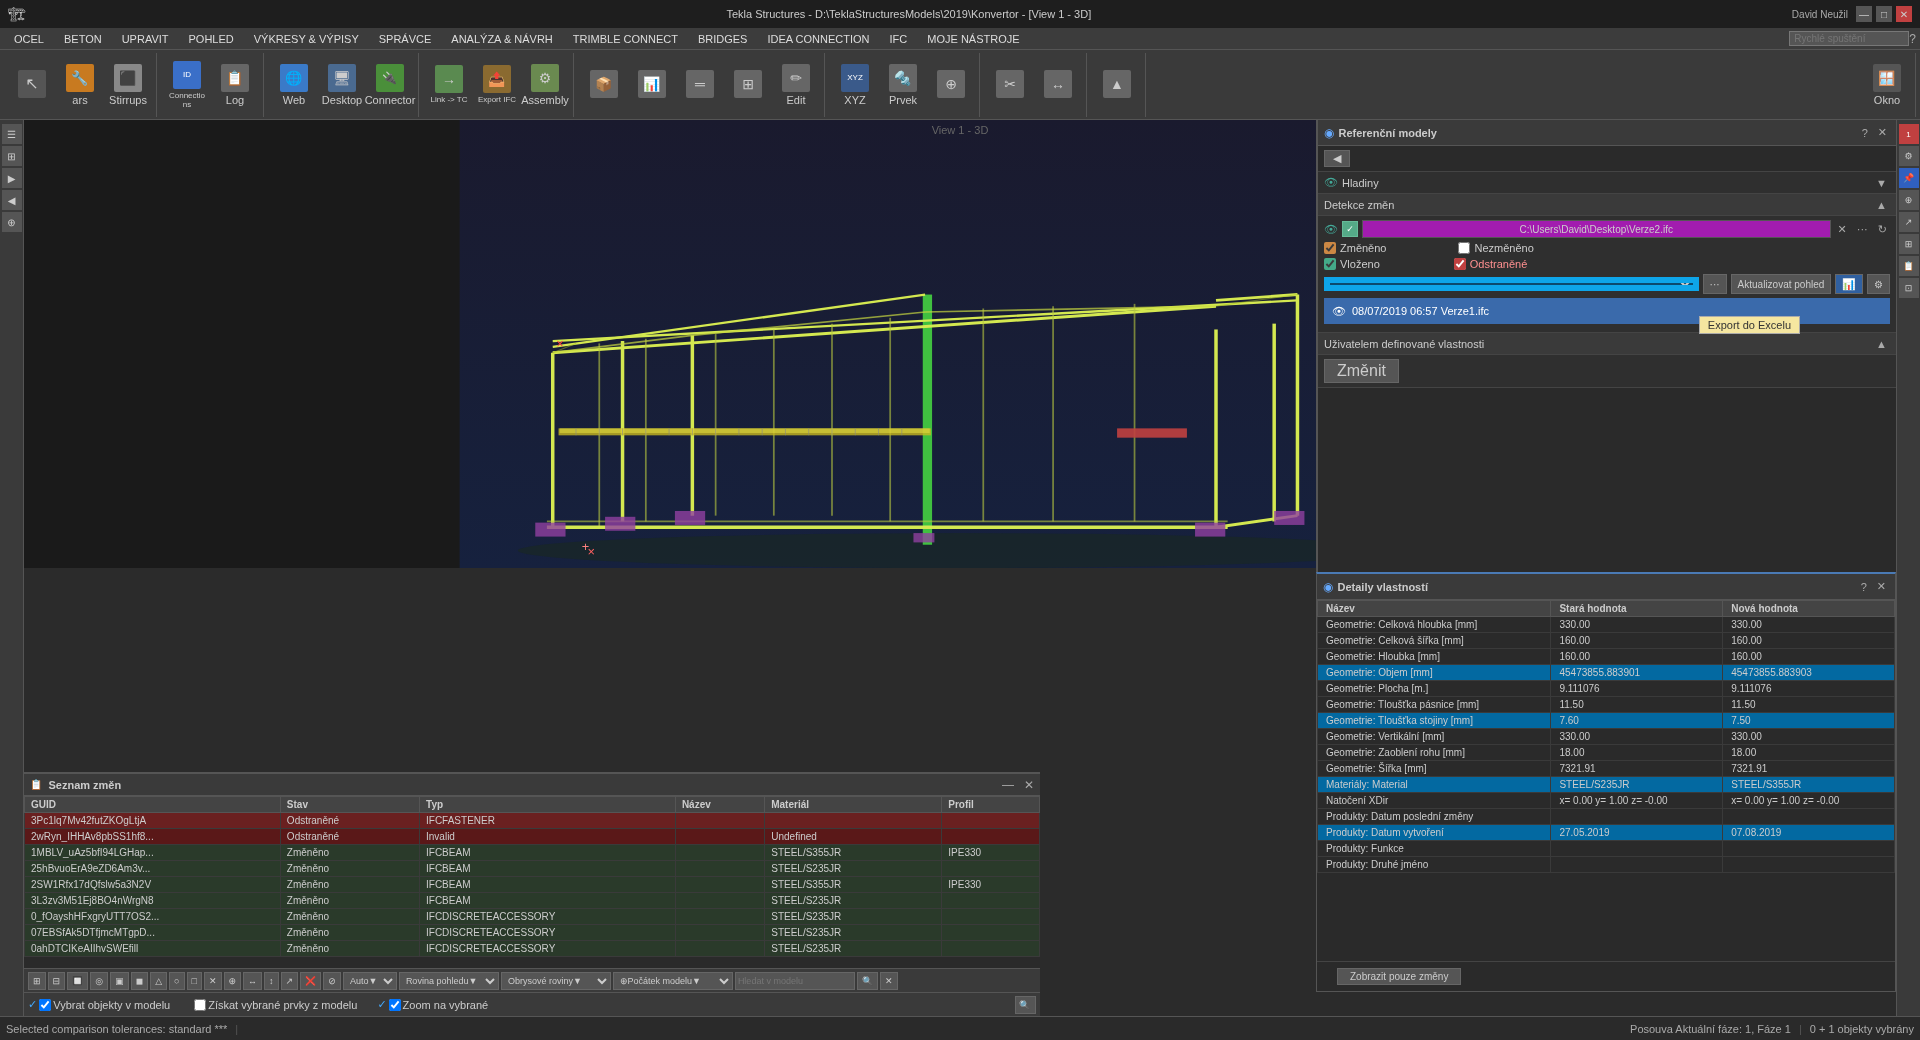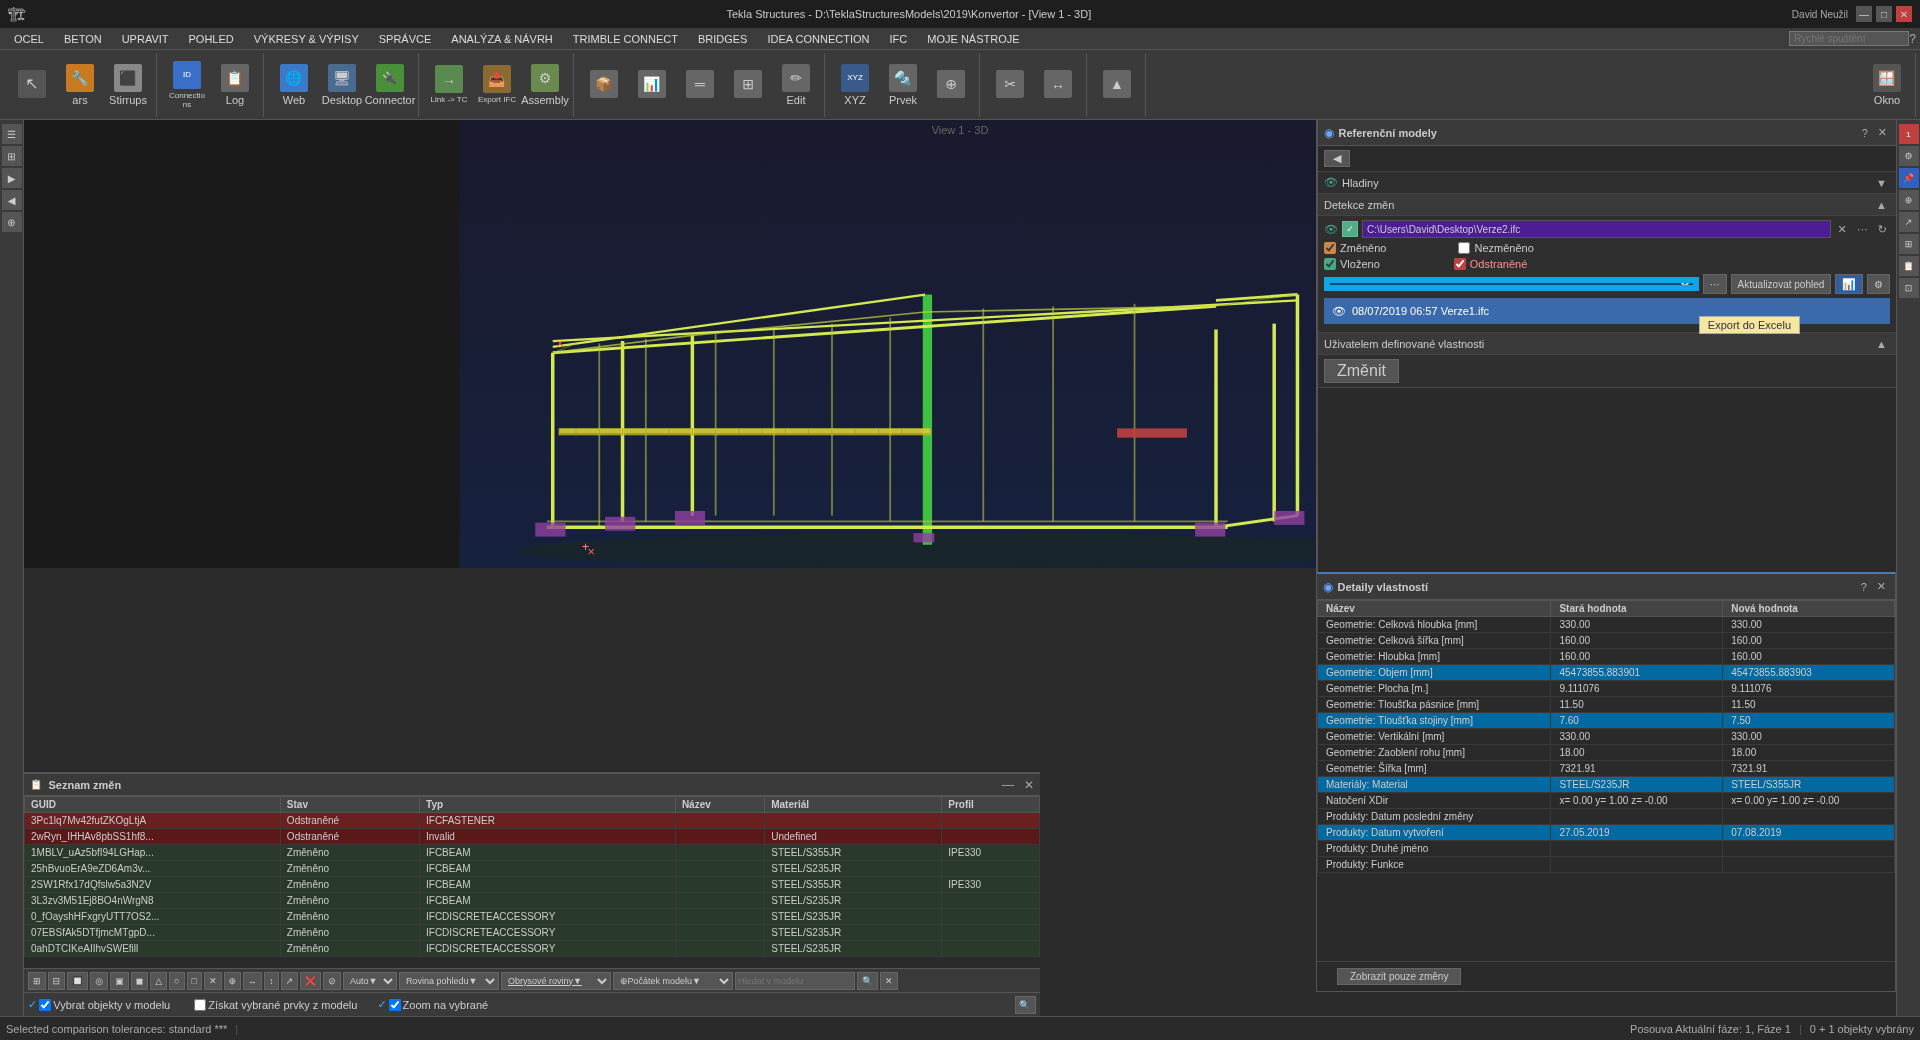--- a/index.html
+++ b/index.html
@@ -347,26 +347,27 @@
 
     .detekce-content { padding: 4px 6px; }
     .detekce-file-row {
       display: flex;
       align-items: center;
       gap: 4px;
       margin-bottom: 4px;
     }
     .detekce-file-path {
       flex: 1;
-      background: #4c1d95;
+      background: #a21caf;
       border: 1px solid #555;
       color: #ccc;
       padding: 0 4px;
       font-size: 10px;
       height: 18px;
+      text-align: center;
     }
     .detekce-checkboxes {
       display: flex;
       gap: 12px;
       margin-bottom: 4px;
     }
     .det-check { display: flex; align-items: center; gap: 4px; font-size: 10px; color: #ccc; }
     .det-check input { width: 12px; height: 12px; }
     .det-check.checked-green input { accent-color: #4a8;  }
     .det-check.checked-orange input { accent-color: #c84; }
@@ -934,26 +935,26 @@
             <td>Produkty: Datum poslední změny</td>
             <td></td>
             <td></td>
           </tr>
           <tr class="prop-highlight">
             <td>Produkty: Datum vytvoření</td>
             <td>27.05.2019</td>
             <td>07.08.2019</td>
           </tr>
           <tr>
+            <td>Produkty: Funkce</td>
+            <td></td>
+            <td></td>
+          </tr>
+          <tr>
             <td>Produkty: Druhé jméno</td>
-            <td></td>
-            <td></td>
-          </tr>
-          <tr>
-            <td>Produkty: Funkce</td>
             <td></td>
             <td></td>
           </tr>
         </tbody>
     </table>
   </div>
   <div style="border-top:1px solid #444;padding:2px;">
     <button class="show-only-btn">Zobrazit pouze změny</button>
   </div>
 </div>
@@ -1071,21 +1072,21 @@
   <button class="view-btn">↕</button>
   <button class="view-btn">↗</button>
   <button class="view-btn">❌</button>
   <button class="view-btn">⊘</button>
   <select class="view-select">
     <option>Auto▼</option>
   </select>
   <select class="view-select" style="width:100px;">
     <option>Rovina pohledu▼</option>
   </select>
-  <select class="view-select" style="width:110px;text-decoration:underline;">
+  <select class="view-select" style="width:110px;">
     <option>Obrysové roviny▼</option>
   </select>
   <select class="view-select" style="width:120px;">
     <option>⊕Počátek modelu▼</option>
   </select>
   <input type="text" class="view-select" style="width: 120px;" placeholder="Hledat v modelu">
   <button class="view-btn">🔍</button>
   <button class="view-btn">✕</button>
 </div>
 

